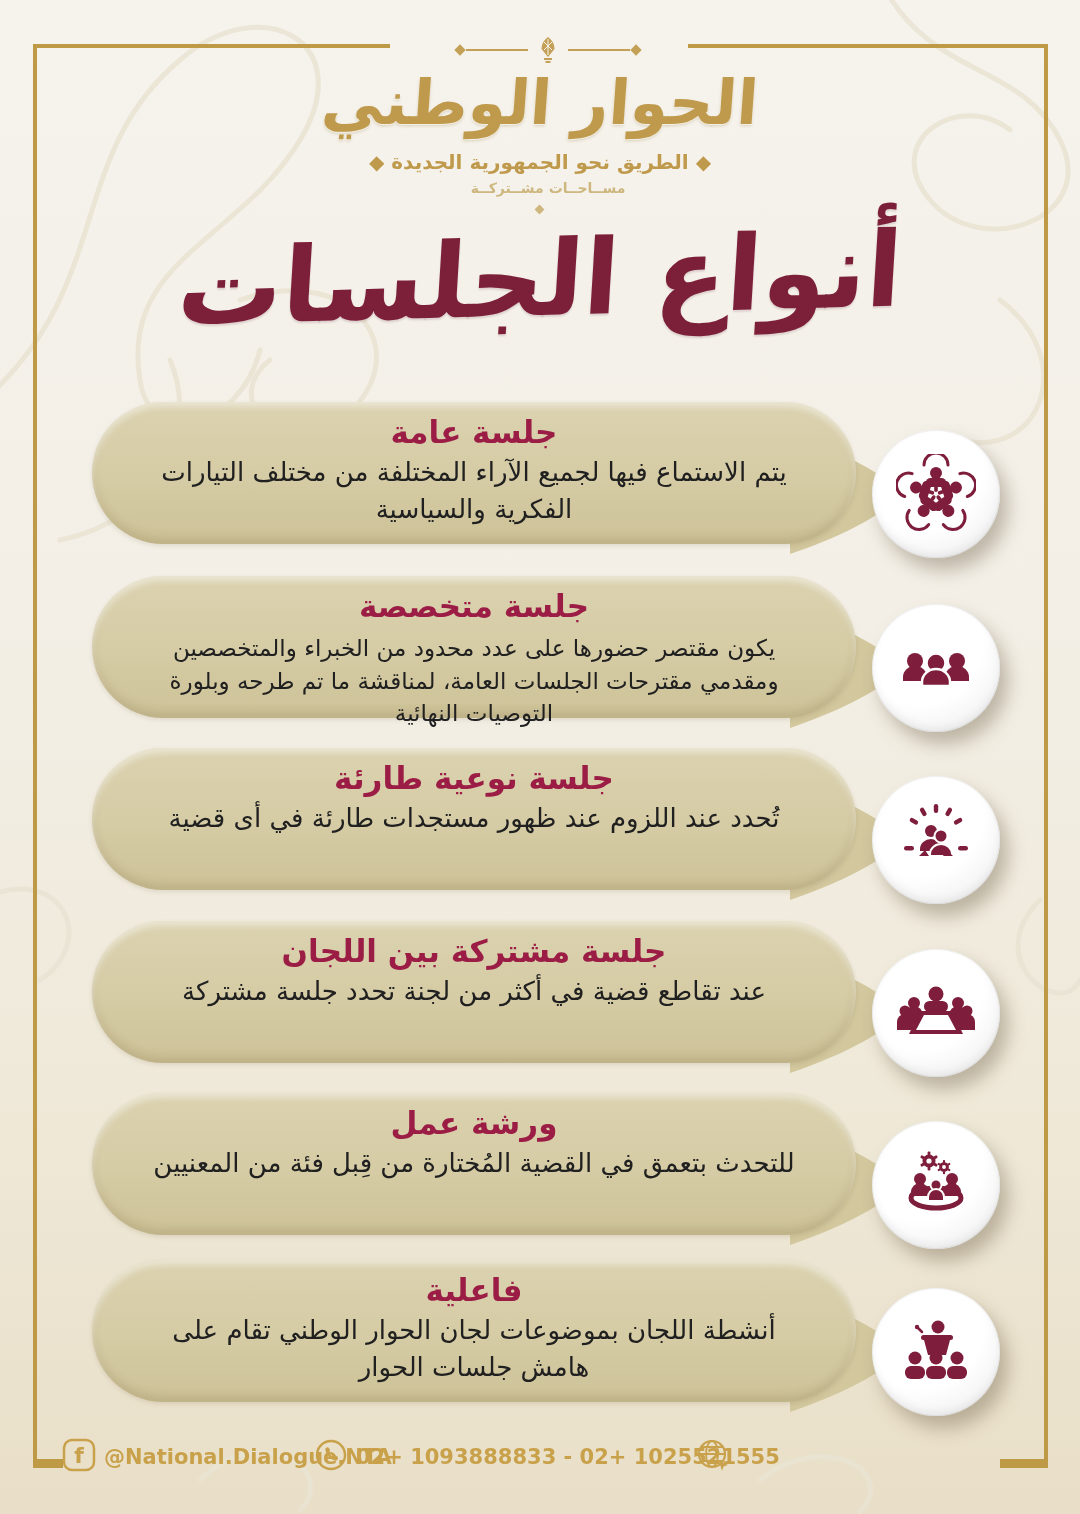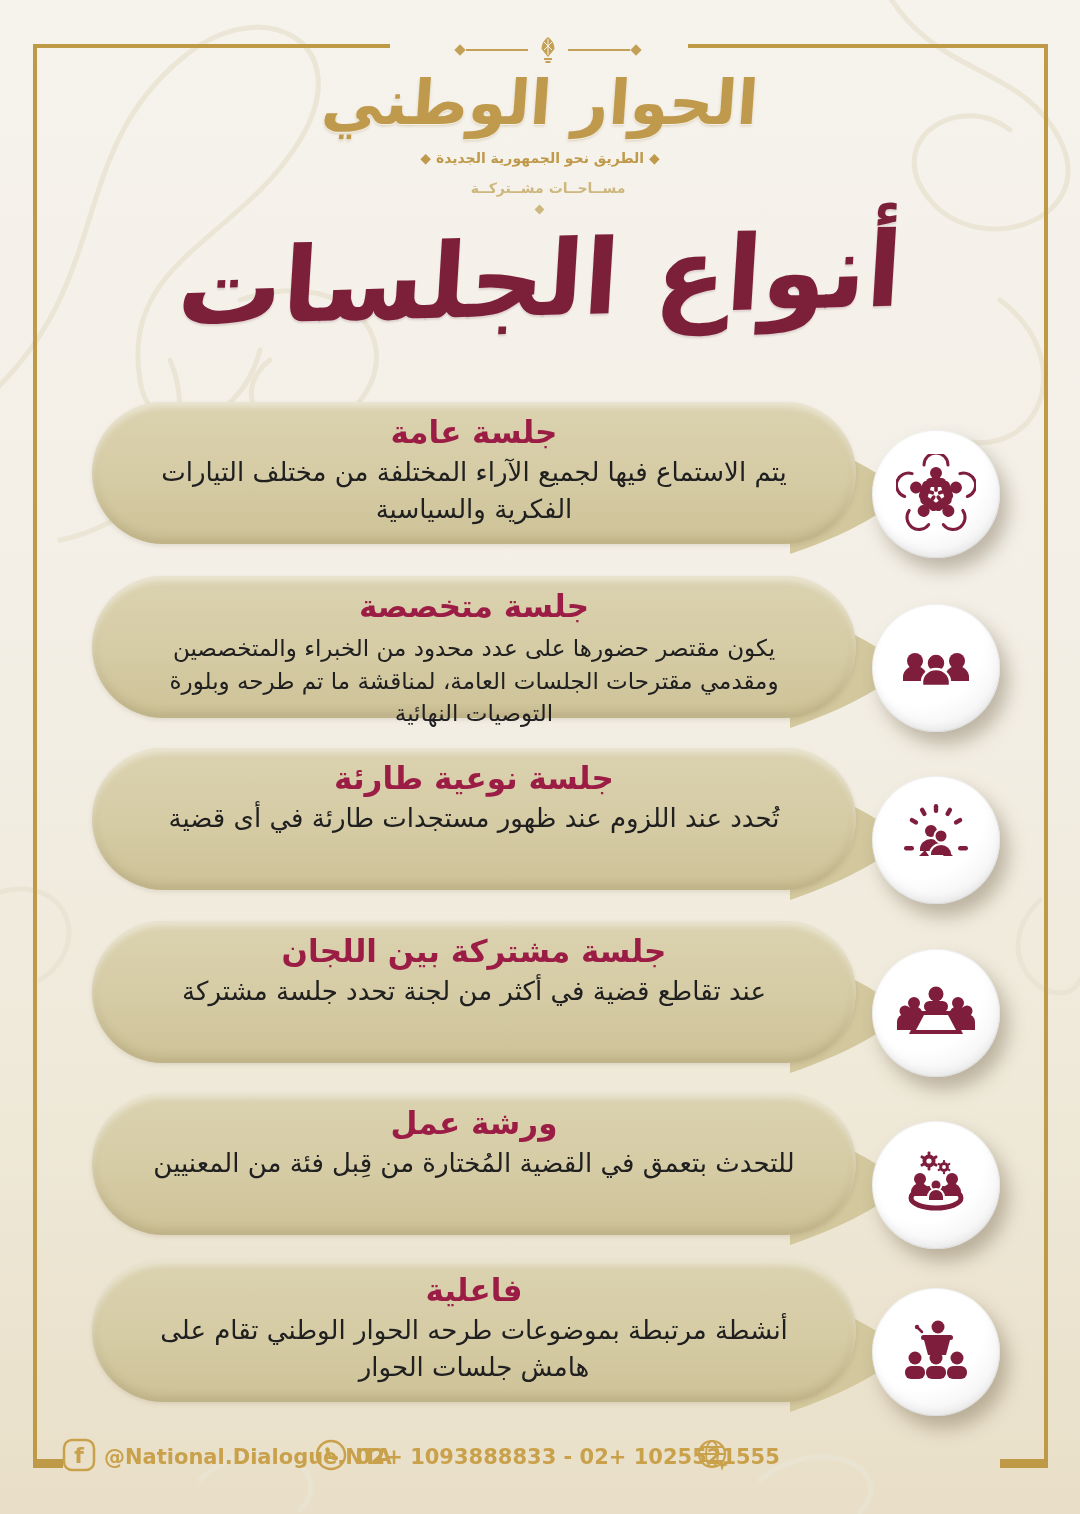--- a/index.html
+++ b/index.html
@@ -28,21 +28,21 @@
   .emb-eagle{position:absolute;left:98px;top:0px;}
   
   .logo-title{
     position:absolute;top:66px;left:0;width:1080px;text-align:center;
     font-size:62px;font-weight:bold;color:#c09a4c;direction:rtl;
     text-shadow:0 1px 0 rgba(255,255,255,.6), 0 2px 3px rgba(140,110,40,.25);
     transform:skewX(-4deg);
   }
   .logo-sub{
     position:absolute;top:150px;left:0;width:1080px;text-align:center;
-    font-size:14px;font-weight:bold;color:#c09a4c;direction:rtl;
+    font-size:20px;font-weight:bold;color:#c09a4c;direction:rtl;
   }
   .logo-tag{
     position:absolute;top:180px;left:0;width:1080px;text-align:center;
     font-size:14px;font-weight:bold;color:#cdb77f;letter-spacing:6px;direction:rtl;padding-left:8px;
   }
   .logo-dot{position:absolute;top:206px;left:536px;width:7px;height:7px;background:#cdb77f;transform:rotate(45deg);}
   
   .main-title{
     position:absolute;top:218px;left:0;width:1080px;text-align:center;
     font-size:104px;font-weight:bold;color:#7c1f39;direction:rtl;
@@ -326,21 +326,21 @@
             </g>
         </g>
       </svg>
     </div>
   </div>
 
   <div class="card c6">
     <div class="tail"></div>
     <div class="pill">
       <div class="card-title">فاعلية</div>
-      <div class="card-body">أنشطة مرتبطة بموضوعات طرحه الحوار الوطني تقام على هامش جلسات الحوار</div>
+      <div class="card-body">أنشطة اللجان بموضوعات لجان الحوار الوطني تقام على هامش جلسات الحوار</div>
     </div>
     <div class="icon-circle">
       <svg viewBox="-40 -40 80 80">
         <g class="maroon-ic">
           <circle cx="2" cy="-25" r="6.5"></circle>
           <path d="M-14,-20 l-4,-4" stroke="#7e1e3c" stroke-width="2.5" stroke-linecap="round" fill="none"></path>
             <circle cx="-19" cy="-25" r="2.2"></circle>
           <rect x="-15" y="-17" width="32" height="5" rx="2.5"></rect>
           <path d="M-12,-12 h26 l-4,15 h-18 z"></path>
           <circle cx="-21" cy="6" r="6.5"></circle>

